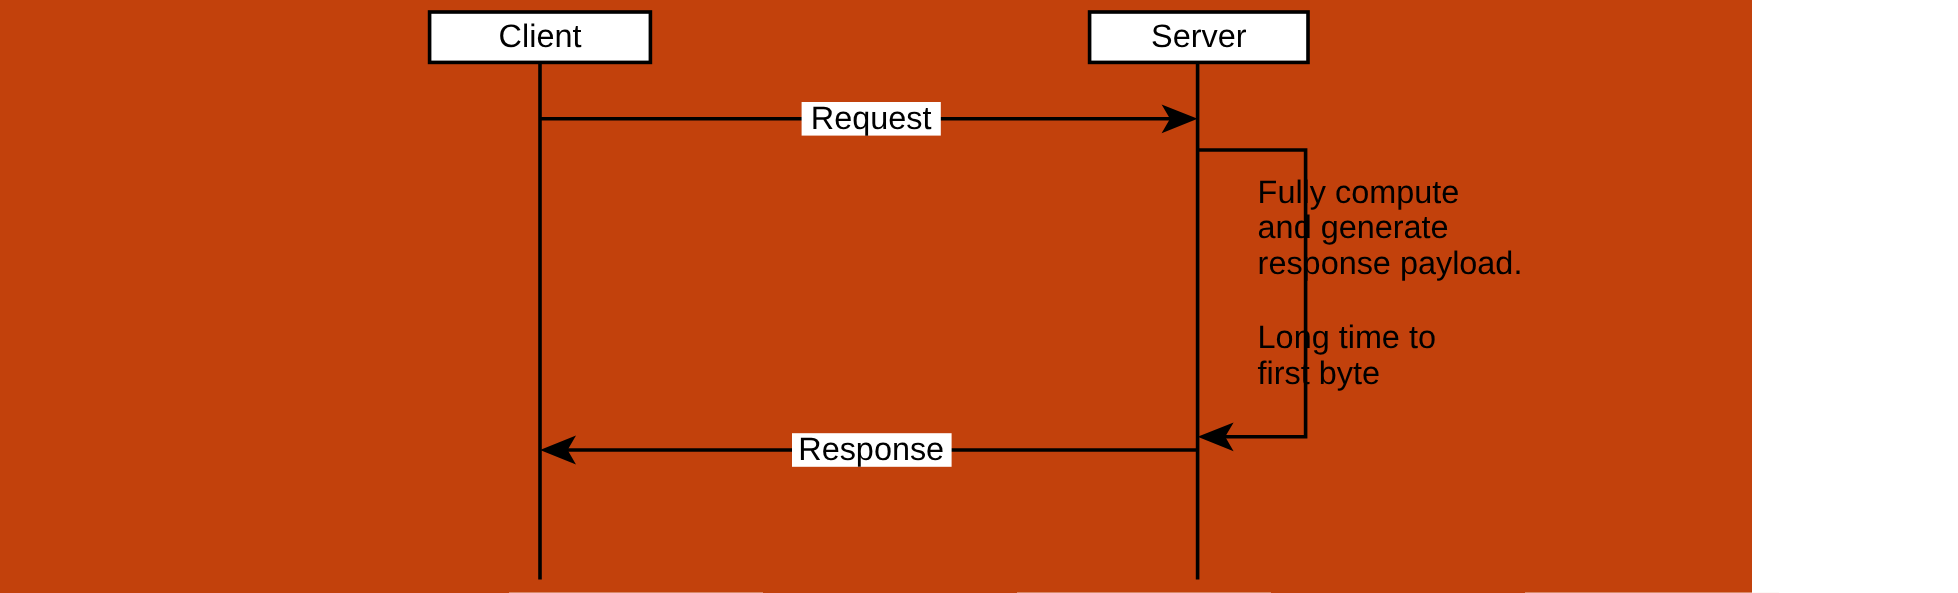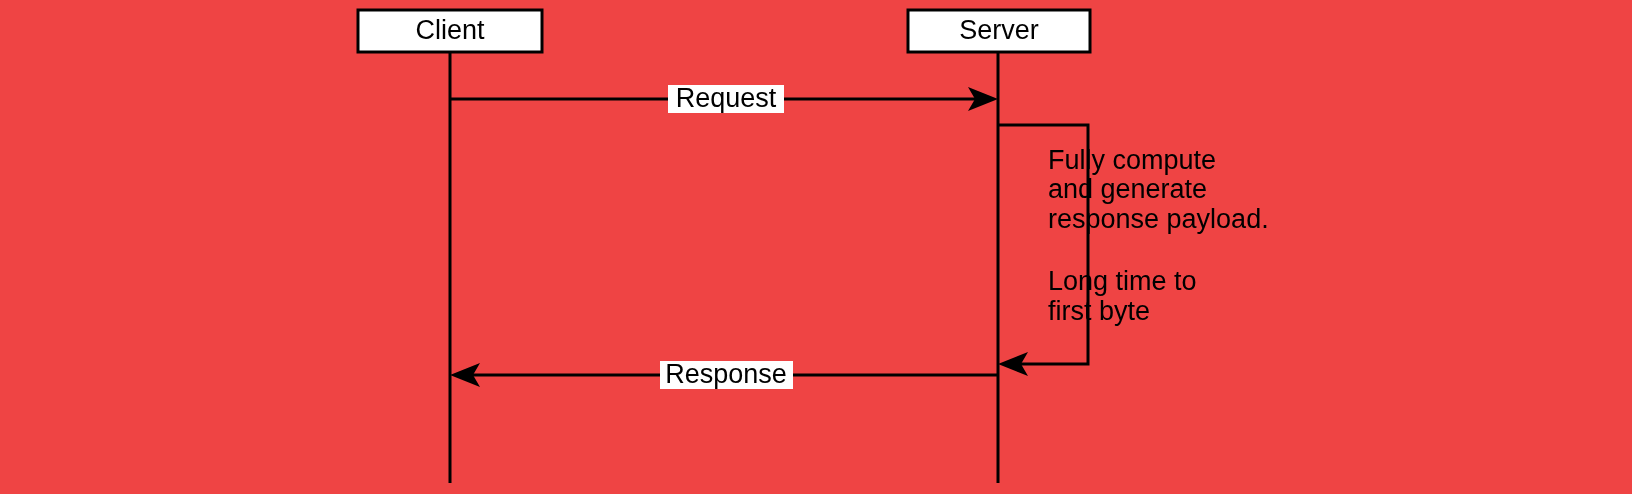--- a/index.html
+++ b/index.html
@@ -6,23 +6,23 @@
   html, body {
     margin: 0;
     padding: 0;
     background: #ffffff;
   }
   body {
     font-family: "Liberation Sans", sans-serif;
   }
   #diagram-root {
     position: relative;
-    width: 1632px;
+    width: 1460px;
     height: 494px;
-    background: #ef4444;
+    background: #c2410c;
     overflow: hidden;
   }
   #diagram-svg {
     position: absolute;
     left: 0;
     top: 0;
     width: 1632px;
     height: 494px;
     display: block;
   }

